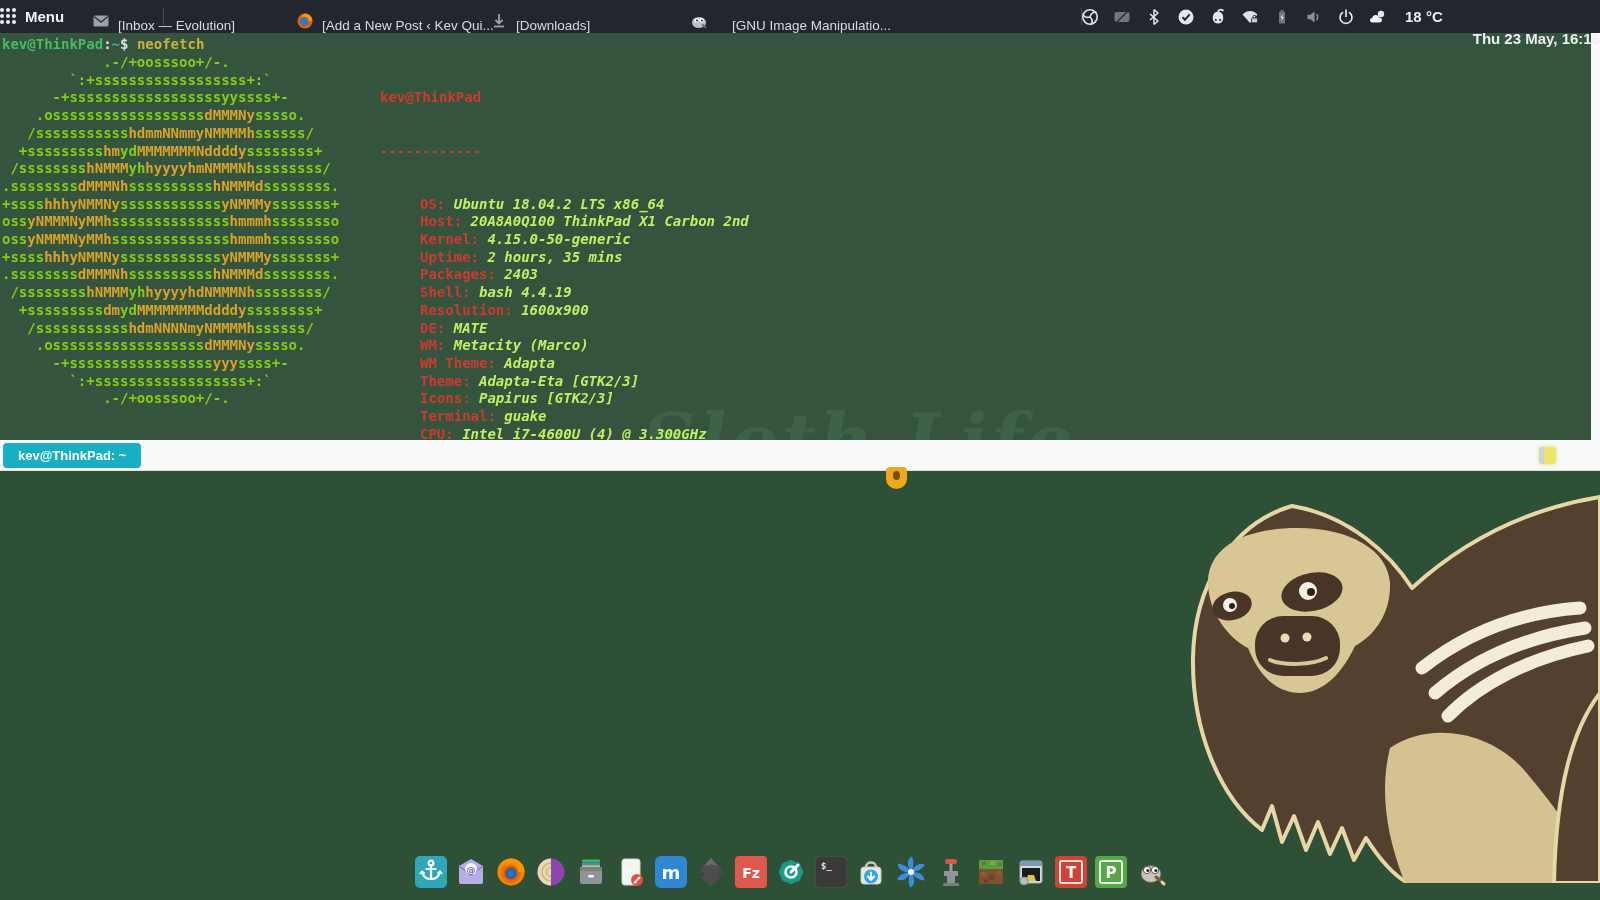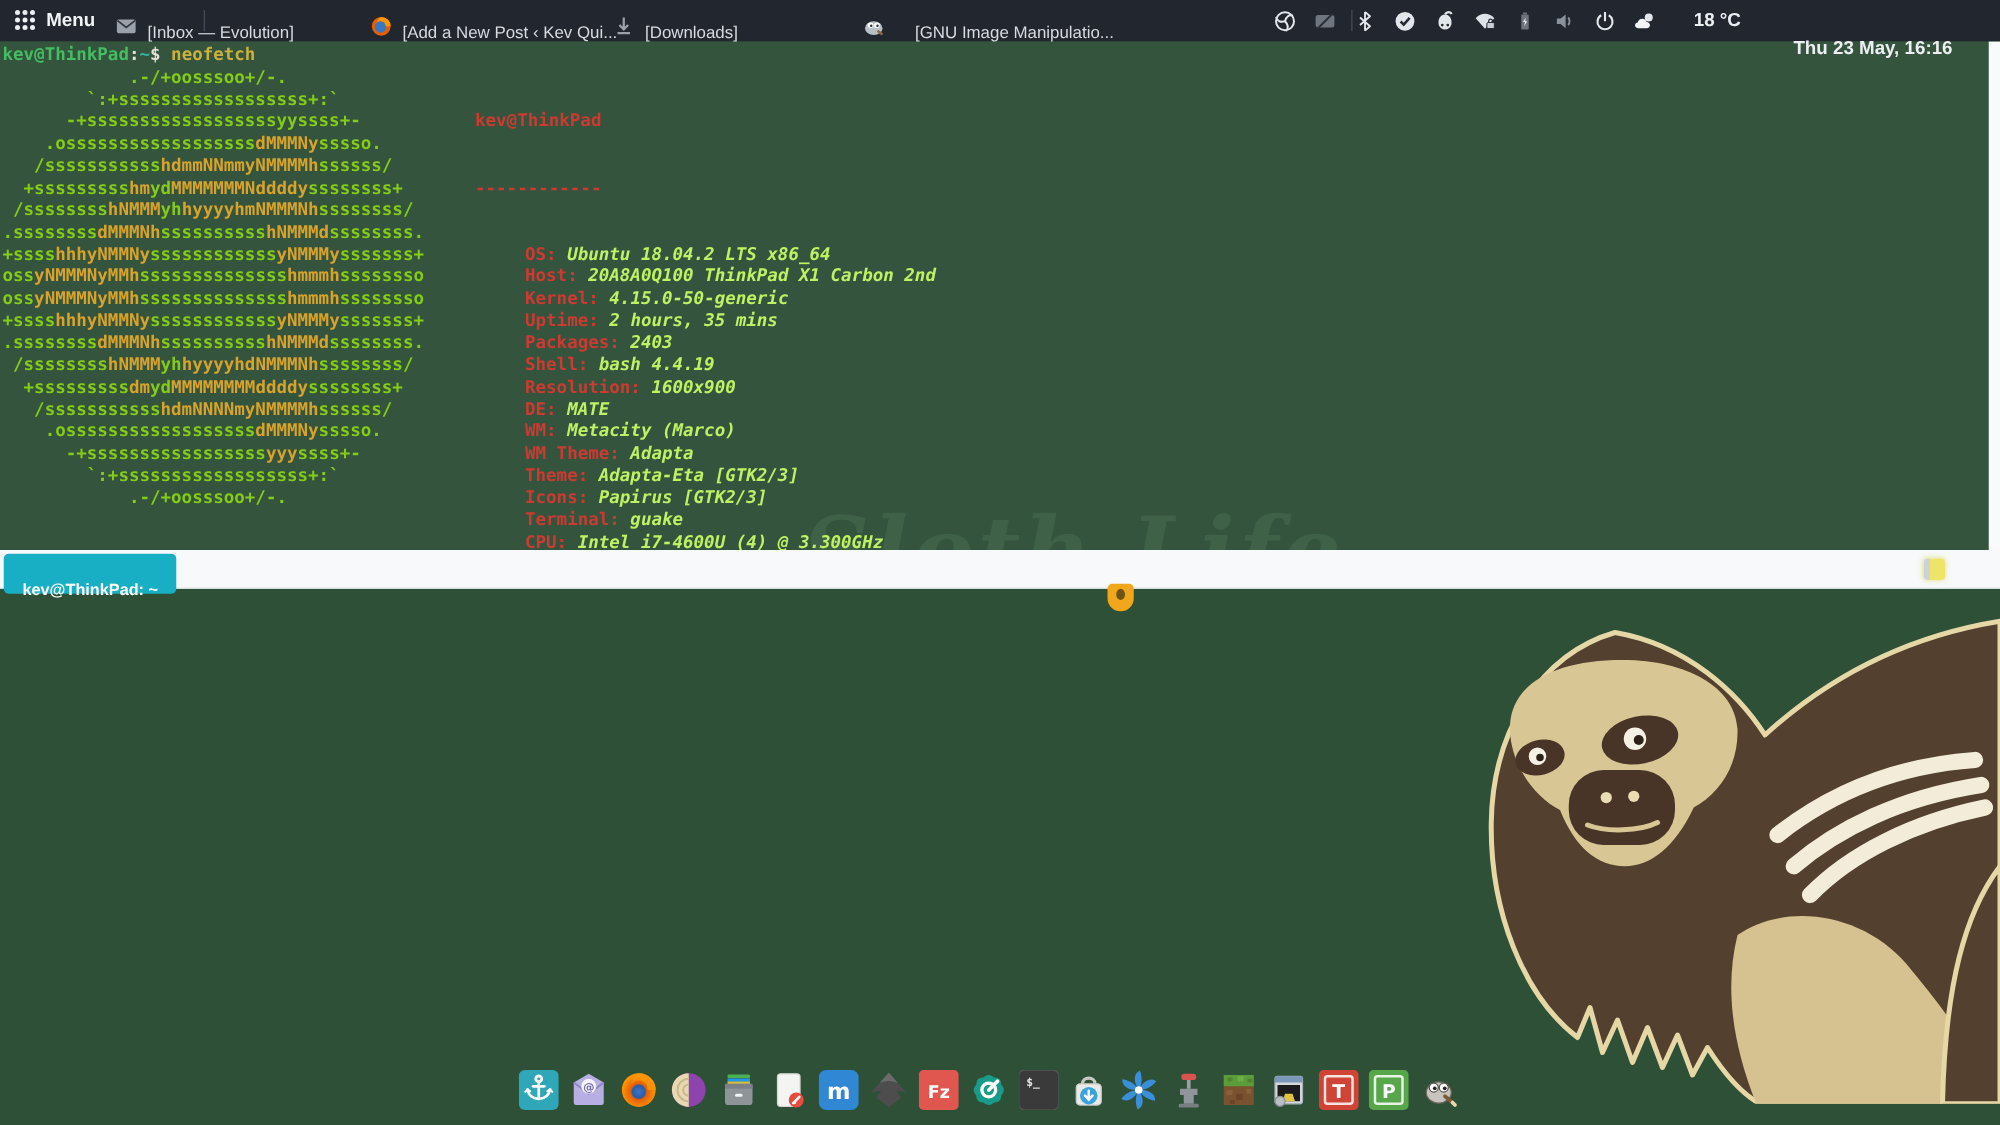--- a/index.html
+++ b/index.html
@@ -1,31 +1,31 @@
 <!DOCTYPE html>
 <html><head>
 <meta charset="utf-8">
 <style>
   * { margin:0; padding:0; box-sizing:border-box; }
   html,body { width:1600px; height:900px; overflow:hidden; }
   body { background:#2d5037; font-family:"Liberation Sans", sans-serif; position:relative; }
 
   
   .panel { position:absolute; top:0; left:0; width:1600px; height:33px; background:#22272f; z-index:50; }
-  .menu-btn { position:absolute; left:0; top:0; height:33px; display:flex; align-items:center; gap:8px; padding:0 12px; cursor:pointer; }
+  .menu-btn { position:absolute; left:0; top:0; height:33px; display:flex; align-items:center; gap:8px; padding:0 0; cursor:pointer; }
   .menu-grid { width:17px; height:17px; display:grid; grid-template-columns:repeat(3,4px); grid-template-rows:repeat(3,4px); gap:2px; }
   .menu-grid i { background:#eef1f4; border-radius:50%; }
   .menu-label { color:#f1f3f5; font-size:15px; font-weight:bold; }
   .panel-sep { position:absolute; top:8px; width:1px; height:17px; background:#444c57; }
   .sep-left { left:163px; } .sep-tray { left:1081px; }
   .win-item { position:absolute; top:0; height:33px; display:flex; align-items:flex-end; gap:8px; color:#d7dade; font-size:13.5px; cursor:pointer; }
   .win-item svg { width:18px; height:18px; }
   .win-item:nth-of-type(1){ left:92px; } .win-item:nth-of-type(2){ left:296px; }
   .win-item:nth-of-type(3){ left:490px; } .win-item:nth-of-type(4){ left:690px;gap:24px; }
-  .tray { position:absolute; right:0; top:0; height:33px; display:flex; align-items:center; gap:30px; padding-right:38px; }
+  .tray { position:absolute; right:0; top:0; height:33px; display:flex; align-items:center; gap:18px; }
   .tray .ticon { width:18px; height:18px; display:inline-block; cursor:pointer; }
   .tray .ticon svg { width:18px; height:18px; }
   .tray-temp, .tray-clock { color:#eceef1; font-size:15px; font-weight:bold; white-space:nowrap; }
   .tray-clock { margin-left:12px;margin-top:44px; }
 
   
   .terminal { position:absolute; top:33px; left:0; width:1600px; height:407px; background:#34543e; overflow:hidden; z-index:20; }
   .wallpaper-caption { position:absolute; left:642px; top:365px; font-family:"DejaVu Serif", serif; font-style:italic; font-weight:bold; font-size:74px; color:#3e6147; letter-spacing:3px; white-space:nowrap; }
   .term-text { font-family:"DejaVu Sans Mono", monospace; font-weight:bold; font-size:14px; line-height:17.7px; white-space:pre; }
   .prompt-line { position:absolute; left:2px; top:3px; }
@@ -34,21 +34,21 @@
   .art-r { color:#84cc16; } .art-y { color:#d7a32a; }
   .info-col { position:absolute; left:380px; top:21px; }
   .info-title { color:#cd3a31; }
   .info-underline { color:#cd3a31; }
   .info-label { color:#cd3a31;margin-left:40px; }
   .info-value { color:#bef264;font-style:italic; }
   .term-scrollbar { position:absolute; right:0; top:0; width:9px; height:407px; background:#f9fafb; }
 
   
   .tabbar { position:absolute; top:440px; left:0; width:1600px; height:31px; background:#f7f9fa; border-bottom:1px solid #dfe3e6; z-index:40; }
-  .term-tab { position:absolute; left:3px; top:3px; height:25px; line-height:25px; padding:16px 15px; background:#18aec4; color:#fff; font-size:13px; font-weight:bold; border-radius:4px; cursor:pointer; }
+  .term-tab { position:absolute; left:3px; top:3px; height:25px; line-height:25px; padding:0 15px; background:#18aec4; color:#fff; font-size:13px; font-weight:bold; border-radius:4px; cursor:pointer; }
   .tab-notes-icon { position:absolute; left:1539px; top:7px; width:17px; height:17px; border-radius:3px; background:linear-gradient(to right,#cdd2d6 0 30%,#eee468 30%); box-shadow:0 0 4px rgba(220,220,100,.9); cursor:pointer; }
   .guake-handle { position:absolute; left:886px; top:467px; width:21px; height:22px; background:#f0a71c; border-radius:4px 4px 11px 11px; z-index:45; cursor:pointer; }
   .guake-handle::after { content:""; position:absolute; left:7px; top:4px; width:7px; height:9px; border-radius:50%; background:#6b5413; }
 
   
   .sloth { position:absolute; left:1160px; top:488px; width:440px; height:395px; z-index:5; }
 
   
   .dock { position:absolute; left:415px; top:856px; display:flex; gap:8px; z-index:30; }
   .dock-item { width:32px; height:32px; cursor:pointer; }

